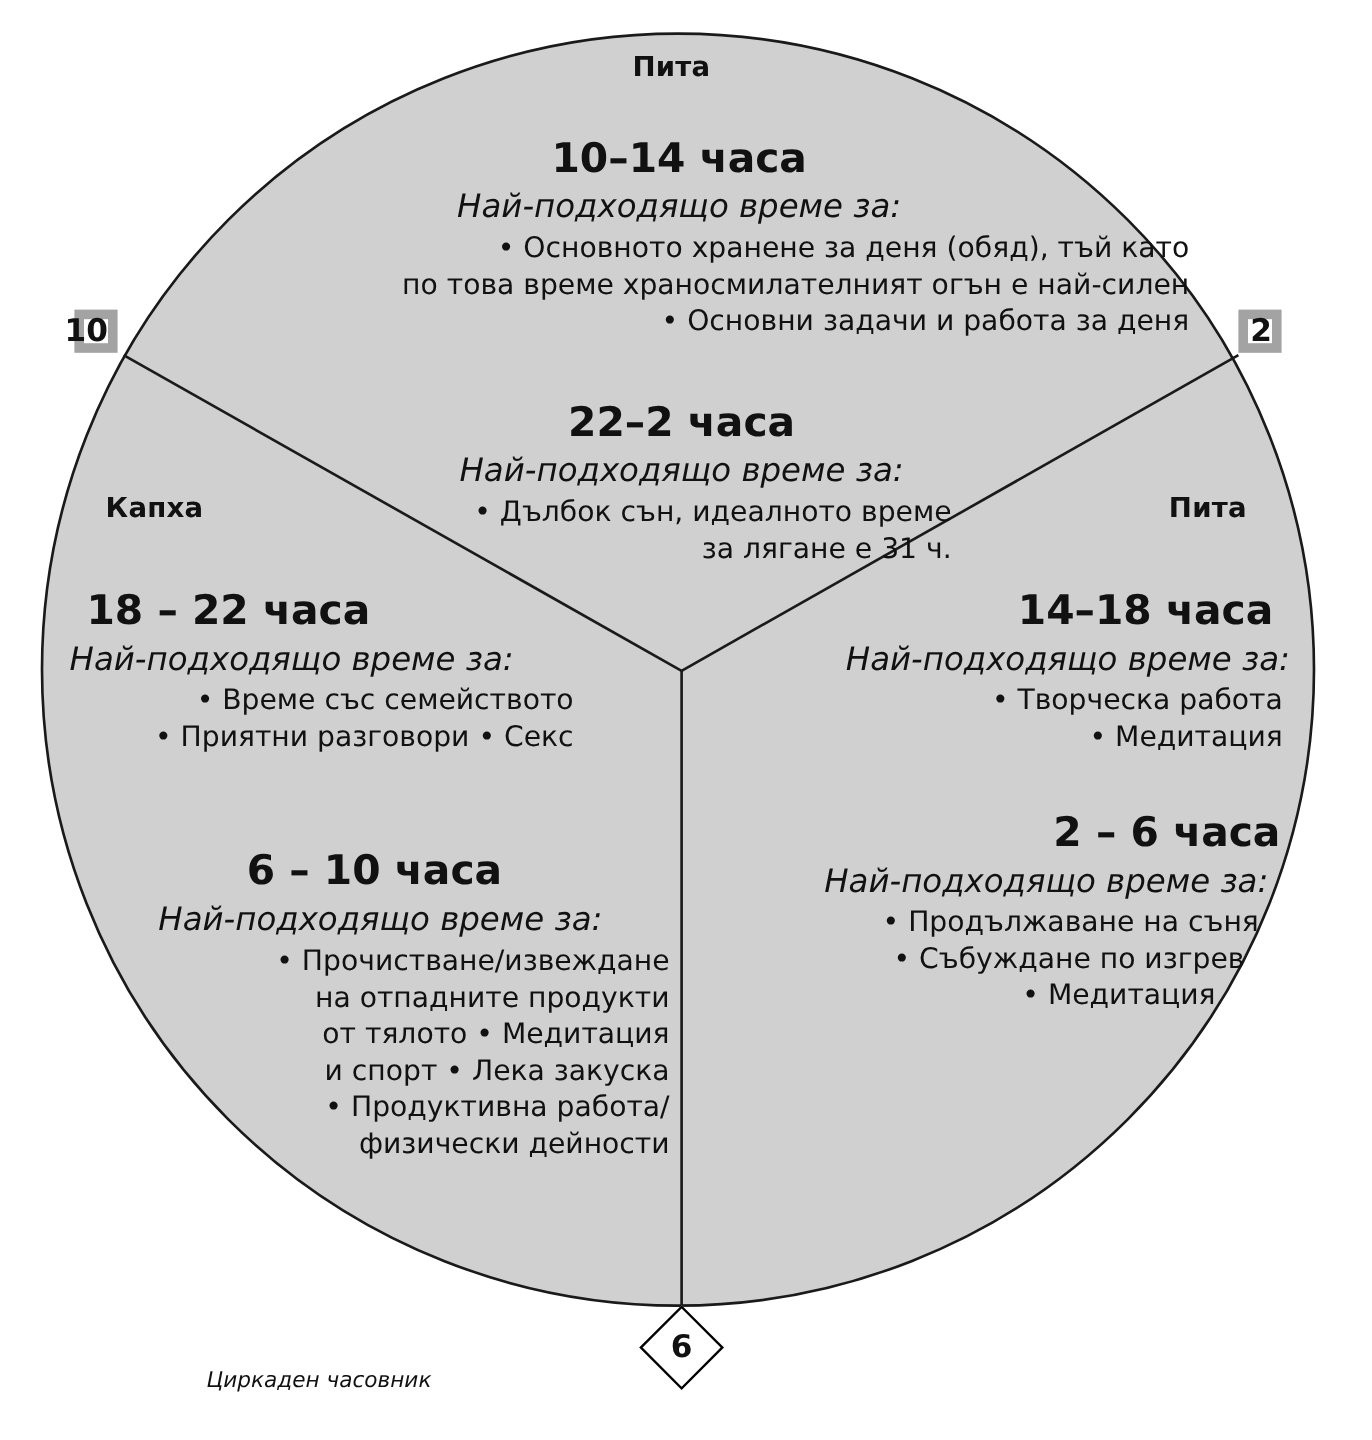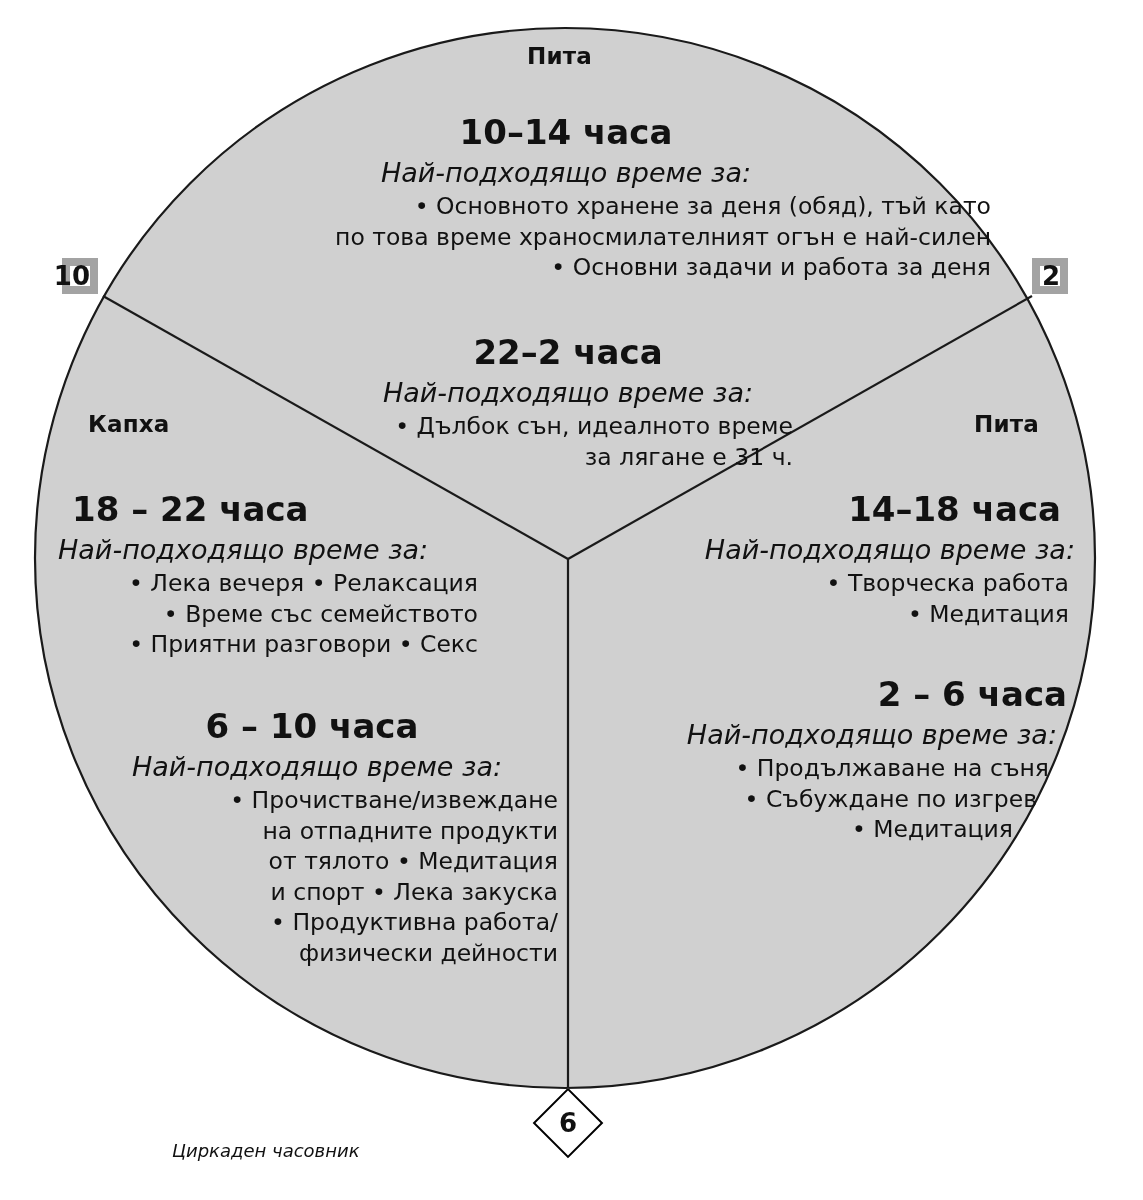--- a/index.html
+++ b/index.html
@@ -152,21 +152,20 @@
     <div class="bullets">
       <span class="ln">• Дълбок сън, идеалното време</span>
       <span class="ln">за лягане е 31 ч.</span>
     </div>
   </div>
 
   <div class="tblock" style="left:58px; top:487px; width:420px; text-align:left;">
     <div class="time-range" style="padding-left:14px;">18 – 22 часа</div>
     <div class="best-for">Най-подходящо време за:</div>
     <div class="bullets">
-      <span class="ln" style="padding-left:8px;">• Лека вечеря • Релаксация</span>
       <span class="ln" style="padding-left:8px;">• Време със семейството</span>
       <span class="ln" style="padding-left:14px;">• Приятни разговори • Секс</span>
     </div>
   </div>
 
   <div class="tblock" style="left:68px; top:704px; width:490px;">
     <div class="time-range" style="margin-left:-2px;">6 – 10 часа</div>
     <div class="best-for" style="margin-left:8px;">Най-подходящо време за:</div>
     <div class="bullets">
       <span class="ln" style="margin-left:22px;">• Прочистване/извеждане</span>

